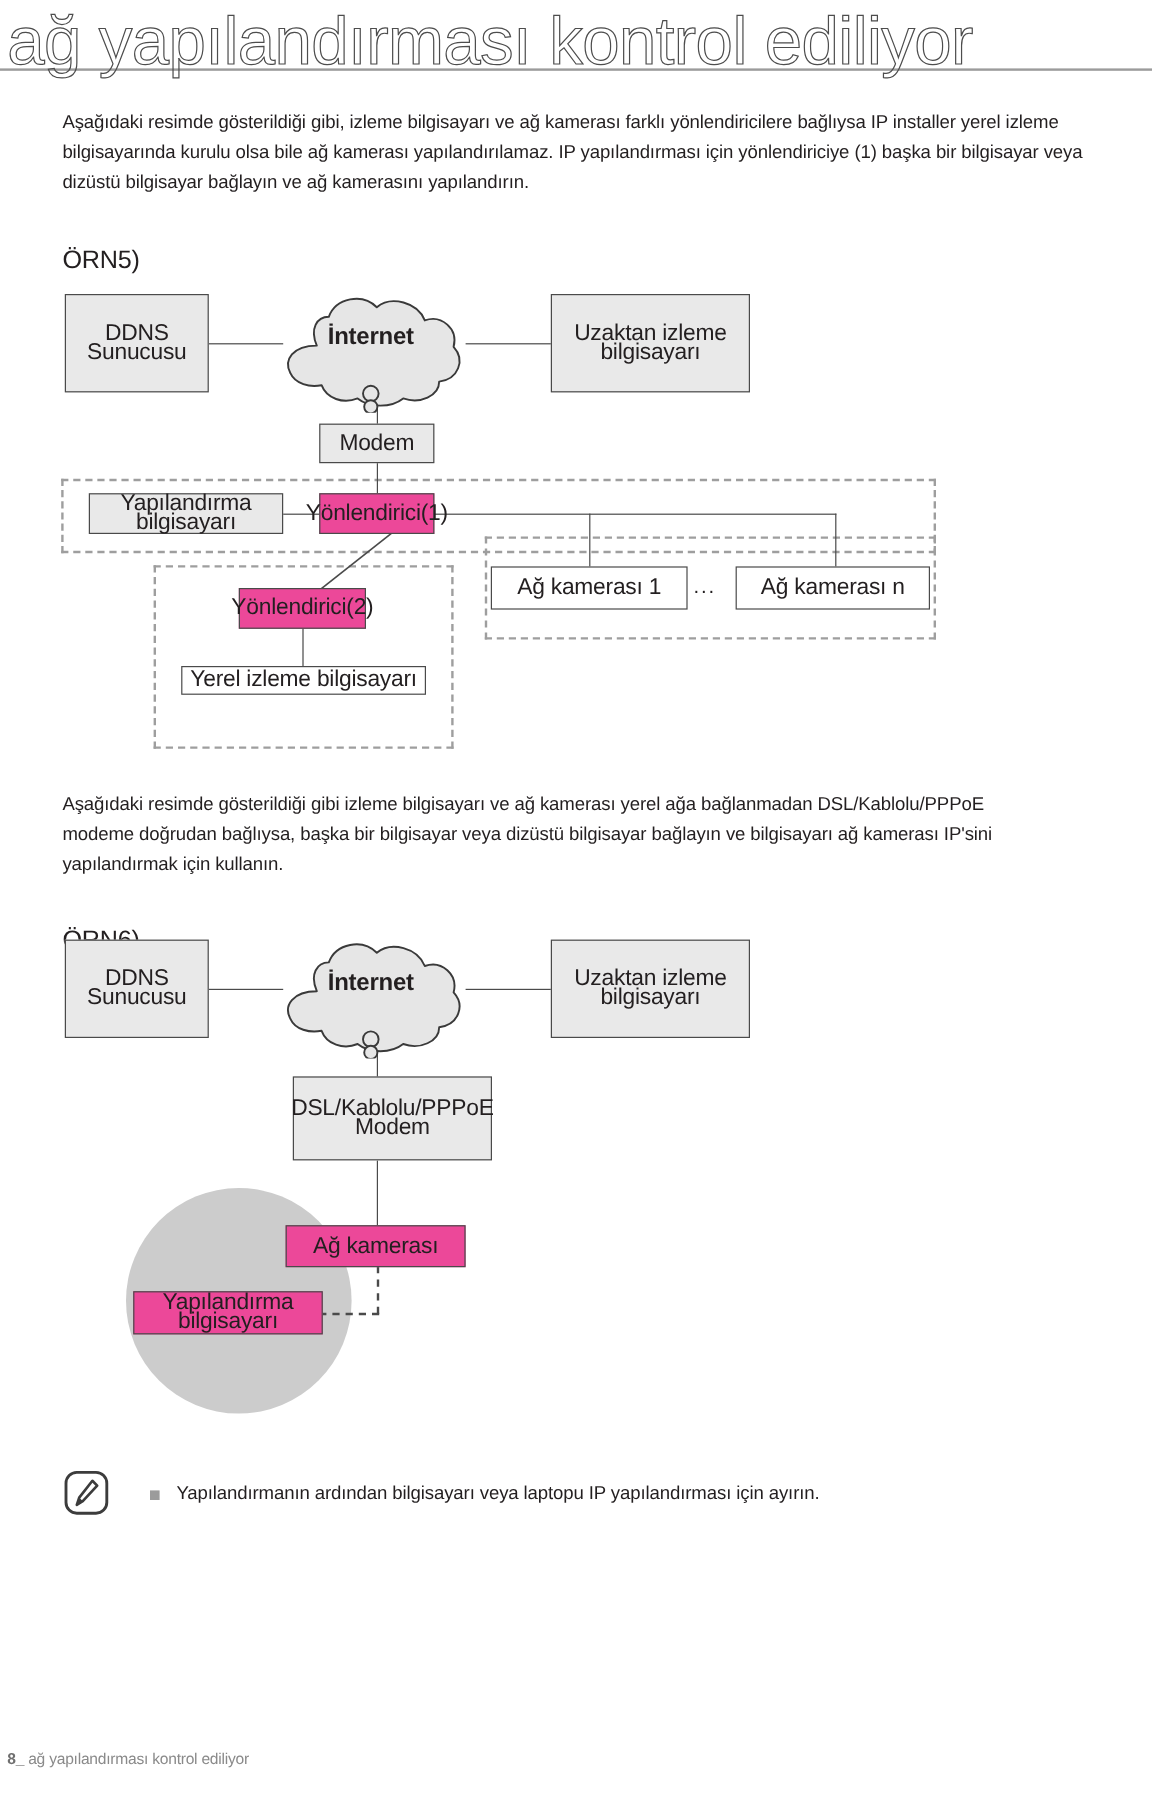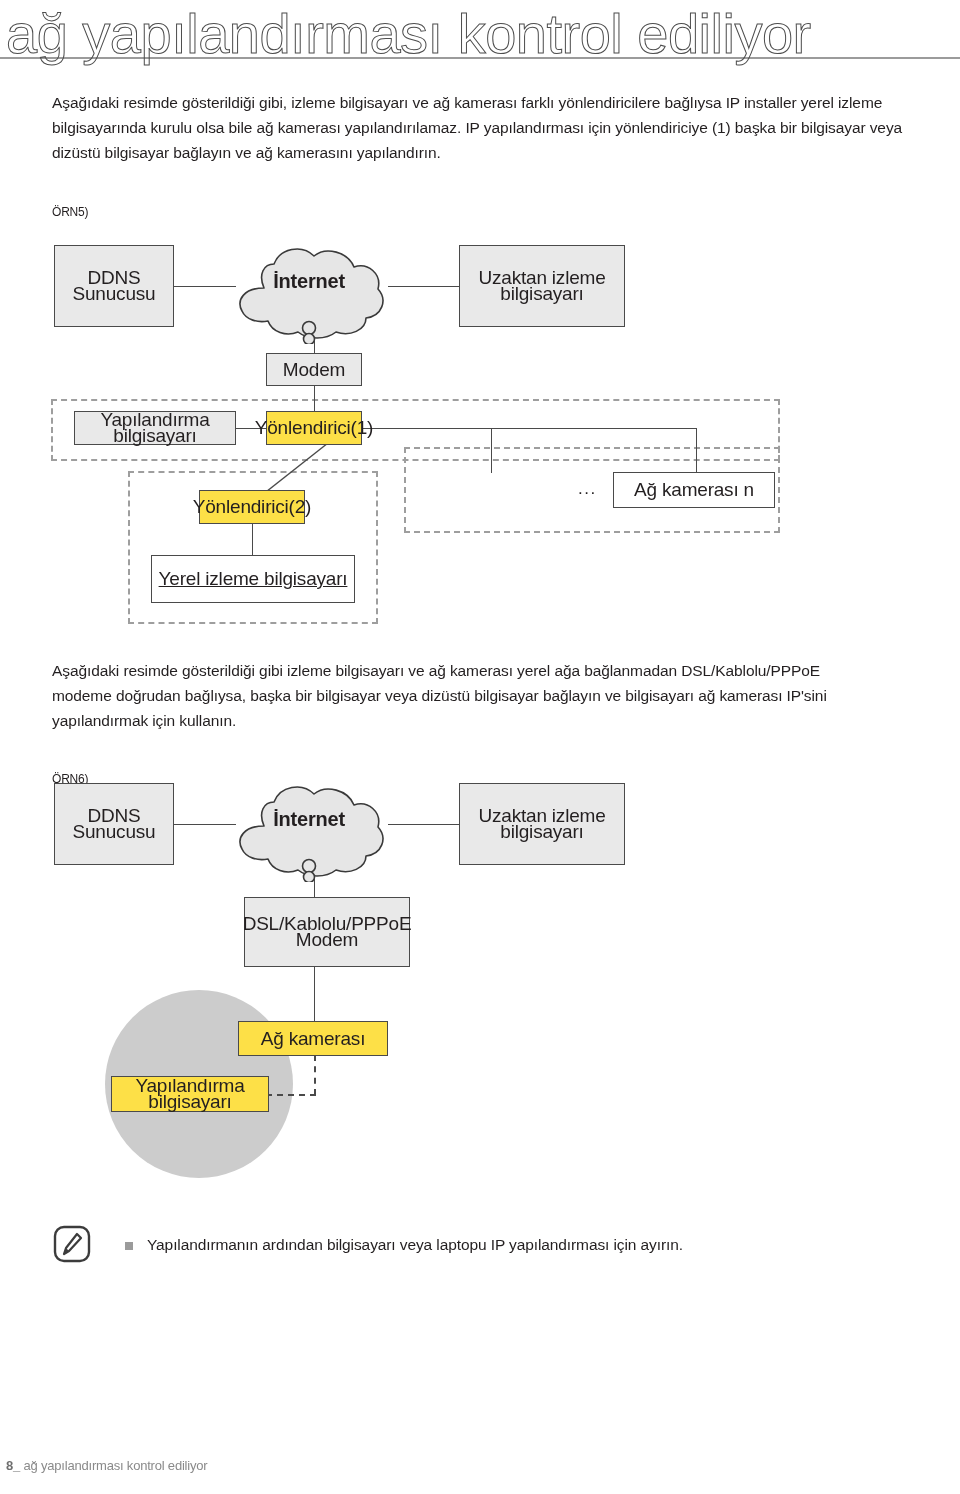--- a/index.html
+++ b/index.html
@@ -60,21 +60,21 @@
     width: 872px;
   }
   #second-para {
     left: 52px;
     top: 658px;
     width: 812px;
   }
 
   .example-label {
     position: absolute;
-    font-size: 12px;
+    font-size: 21px;
     color: #231f20;
     letter-spacing: -0.2px;
   }
   #example-5-label { left: 52px; top: 205px; }
   #example-6-label { left: 52px; top: 772px; }
 
   
   .diagram { position: absolute; }
 
   .node {
@@ -87,21 +87,21 @@
     text-align: center;
     font-size: 19px;
     line-height: 16px;
     color: #231f20;
     letter-spacing: -0.2px;
     background: #e6e6e6;
     z-index: 3;
   }
   .node.white { background: #ffffff; }
   .node.light { background: #e9e9e9; }
-  .node.mid   { background: #fde047; }
+  .node.mid   { background: #ec4899; }
 
   .link {
     position: absolute;
     background: #4a4a4a;
     z-index: 1;
   }
   .link.h { height: 1.4px; }
   .link.v { width: 1.4px; }
 
   .dashgroup {
@@ -291,24 +291,27 @@
   </div>
 
   <div class="node mid" style="left:266px; top:411px; width:96px; height:34px;">
     <span>Yönlendirici(1)</span>
   </div>
 
   <div class="node mid" style="left:199px; top:490px; width:106px; height:34px;">
     <span>Yönlendirici(2)</span>
   </div>
 
-  <div class="node white" style="left:151px; top:555px; width:204px; height:48px;text-decoration:underline;">
+  <div class="node white" style="left:151px; top:555px; width:204px; height:24px;">
     <span>Yerel izleme bilgisayarı</span>
   </div>
 
+  <div class="node white" style="left:409px; top:472px; width:164px; height:36px;">
+    <span>Ağ kamerası 1</span>
+  </div>
 
   <div class="ellipsis-label" style="left:578px; top:479px;">...</div>
 
   <div class="node white" style="left:613px; top:472px; width:162px; height:36px;">
     <span>Ağ kamerası n</span>
   </div>
 </div>
 
 <div class="body-para" id="second-para">Aşağıdaki resimde gösterildiği gibi izleme bilgisayarı ve ağ kamerası yerel ağa bağlanmadan DSL/Kablolu/PPPoE modeme doğrudan bağlıysa, başka bir bilgisayar veya dizüstü bilgisayar bağlayın ve bilgisayarı ağ kamerası IP'sini yapılandırmak için kullanın.</div>
 

